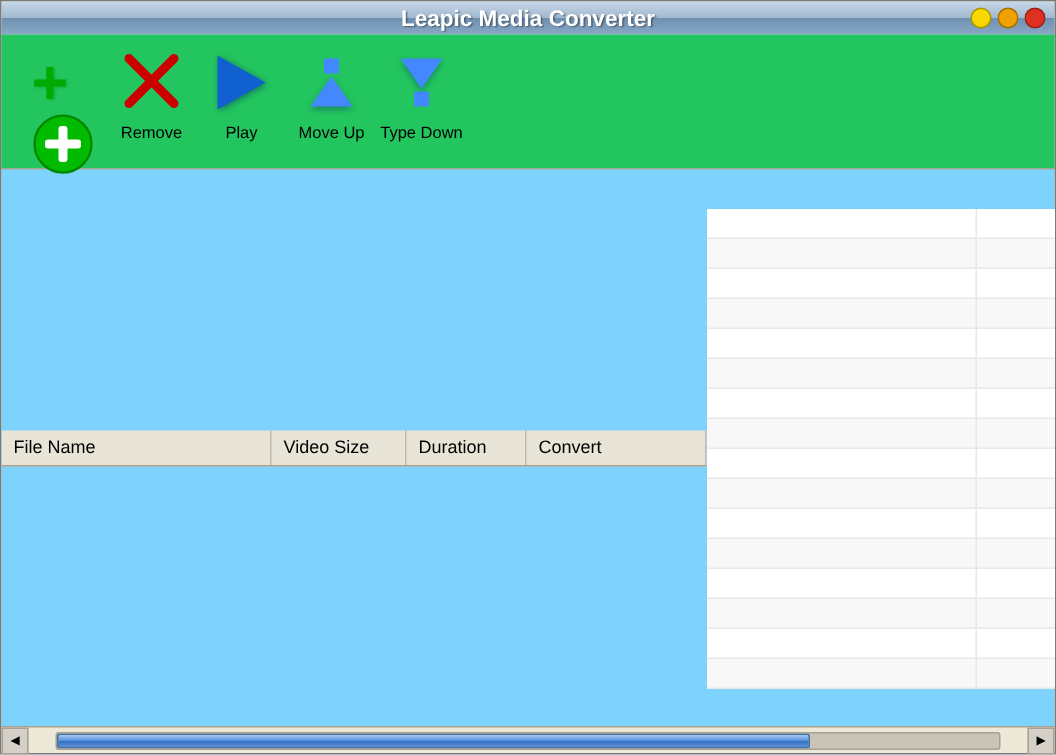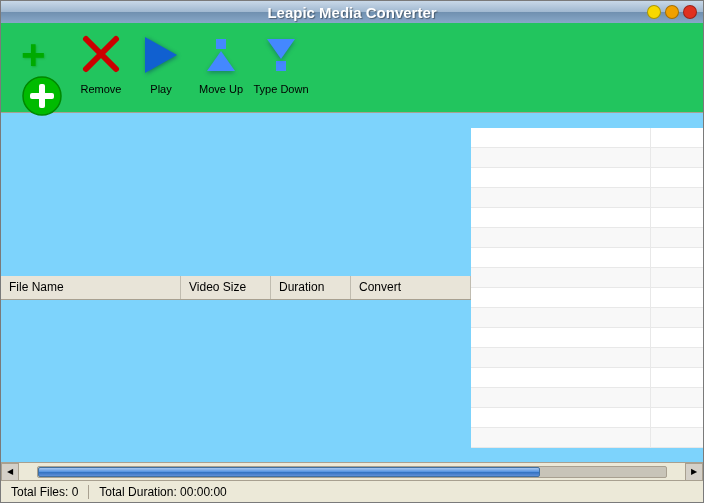--- a/index.html
+++ b/index.html
@@ -576,19 +576,14 @@
   </div>
 
   <div class="scrollbar-container">
     <div class="scroll-arrow">◀</div>
     <div class="scroll-track">
       <div class="scroll-thumb"></div>
     </div>
     <div class="scroll-arrow">▶</div>
   </div>
 
-  <div class="status-bar">
-    <div class="status-section">Total Files: 0</div>
-    <div class="status-divider"></div>
-    <div class="status-section">Total Duration: 00:00:00</div>
-  </div>
 
 </div>
 
 </body></html>

